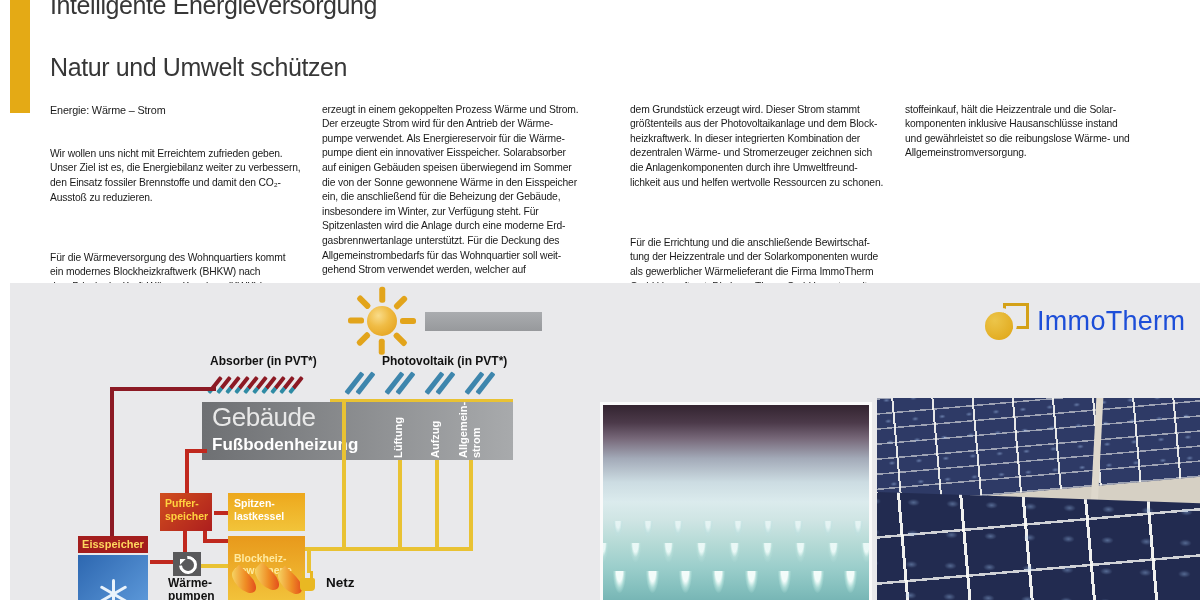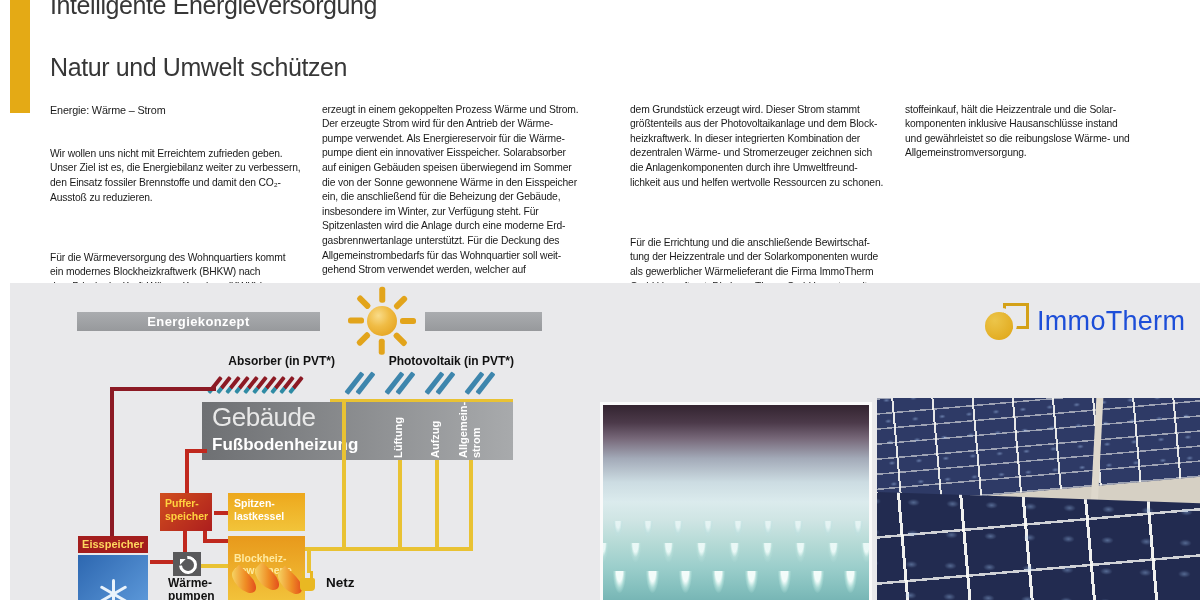--- a/index.html
+++ b/index.html
@@ -23,21 +23,21 @@
   .sun{left:340px;top:6px;width:64px;height:64px;}
   .sun-core{position:absolute;left:17px;top:17px;width:30px;height:30px;border-radius:50%;
             background:radial-gradient(circle at 38% 32%,#f9dc8a 0%,#f0bc45 40%,#e19b12 100%);}
   .ray{position:absolute;left:50%;top:50%;width:16px;height:5.5px;margin:-2.75px 0 0 -8px;
        border-radius:2.5px;background:#e2a41b;}
   
   .hatch-a i{position:absolute;width:4px;height:20px;transform:rotate(38deg);border-radius:1px;
      background:linear-gradient(to bottom,#8c1a24 0 70%,#2f8ba4 70% 100%);}
   .hatch-p i{position:absolute;width:4.5px;height:26px;transform:rotate(38deg);border-radius:1px;
      background:#3e86ad;}
-  .diag-label{font-weight:bold;font-size:12px;color:#111;text-align:right;}
+  .diag-label{font-weight:bold;font-size:12px;color:#111;text-align:left;}
   
   .ln{position:absolute;}
   .yl{background:#e9c233;}
   .rl{background:#c0281e;}
   .dl{background:#8c1a24;}
   
   .building{left:192px;top:119px;width:311px;height:58px;
             background:linear-gradient(to right,#6e7073,#a8aaac);}
   .building-title{position:absolute;left:10px;top:0px;font-size:26px;color:#e8e8e8;letter-spacing:-.5px;}
   .floor-heating{position:absolute;left:10px;bottom:5px;font-size:17px;font-weight:bold;color:#fff;}
@@ -148,21 +148,20 @@
 </div>
 <div class="abs col" style="left:905px;width:258px;">
   <p>stoffeinkauf, hält die Heizzentrale und die Solar-
 komponenten inklusive Hausanschlüsse instand
 und gewährleistet so die reibungslose Wärme- und
 Allgemeinstromversorgung.</p>
 </div>
 
 <div class="abs panel">
 
-  <div class="abs gbar bar1">Energiekonzept</div>
   <div class="abs gbar bar2"></div>
 
   <div class="abs sun">
     <i class="ray" style="transform:rotate(0deg) translateX(26px)"></i>
     <i class="ray" style="transform:rotate(45deg) translateX(26px)"></i>
     <i class="ray" style="transform:rotate(90deg) translateX(26px)"></i>
     <i class="ray" style="transform:rotate(135deg) translateX(26px)"></i>
     <i class="ray" style="transform:rotate(180deg) translateX(26px)"></i>
     <i class="ray" style="transform:rotate(225deg) translateX(26px)"></i>
     <i class="ray" style="transform:rotate(270deg) translateX(26px)"></i>

